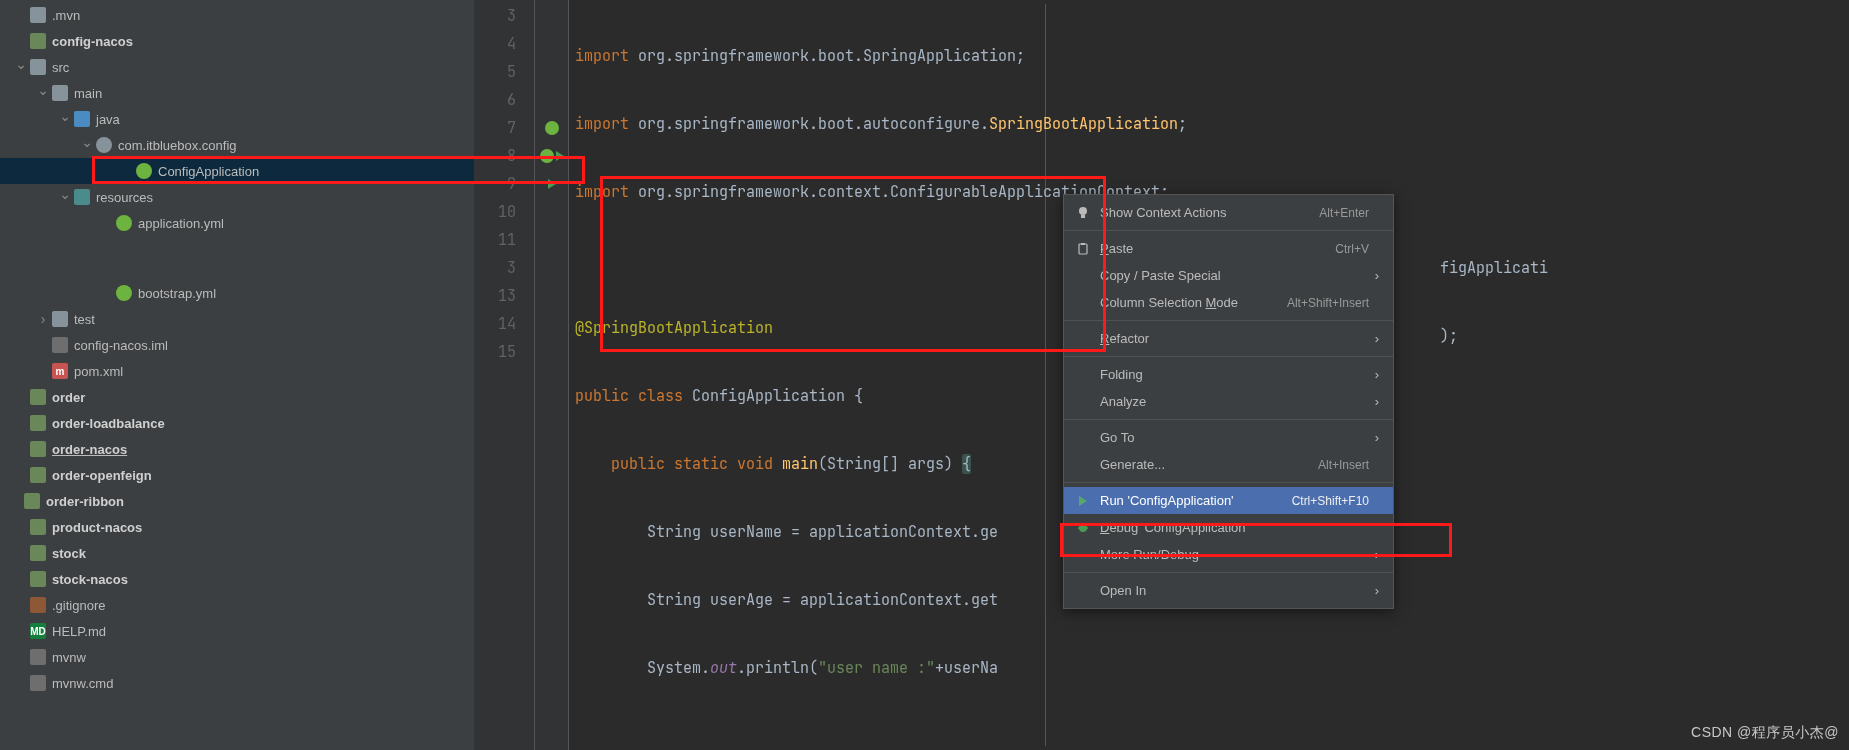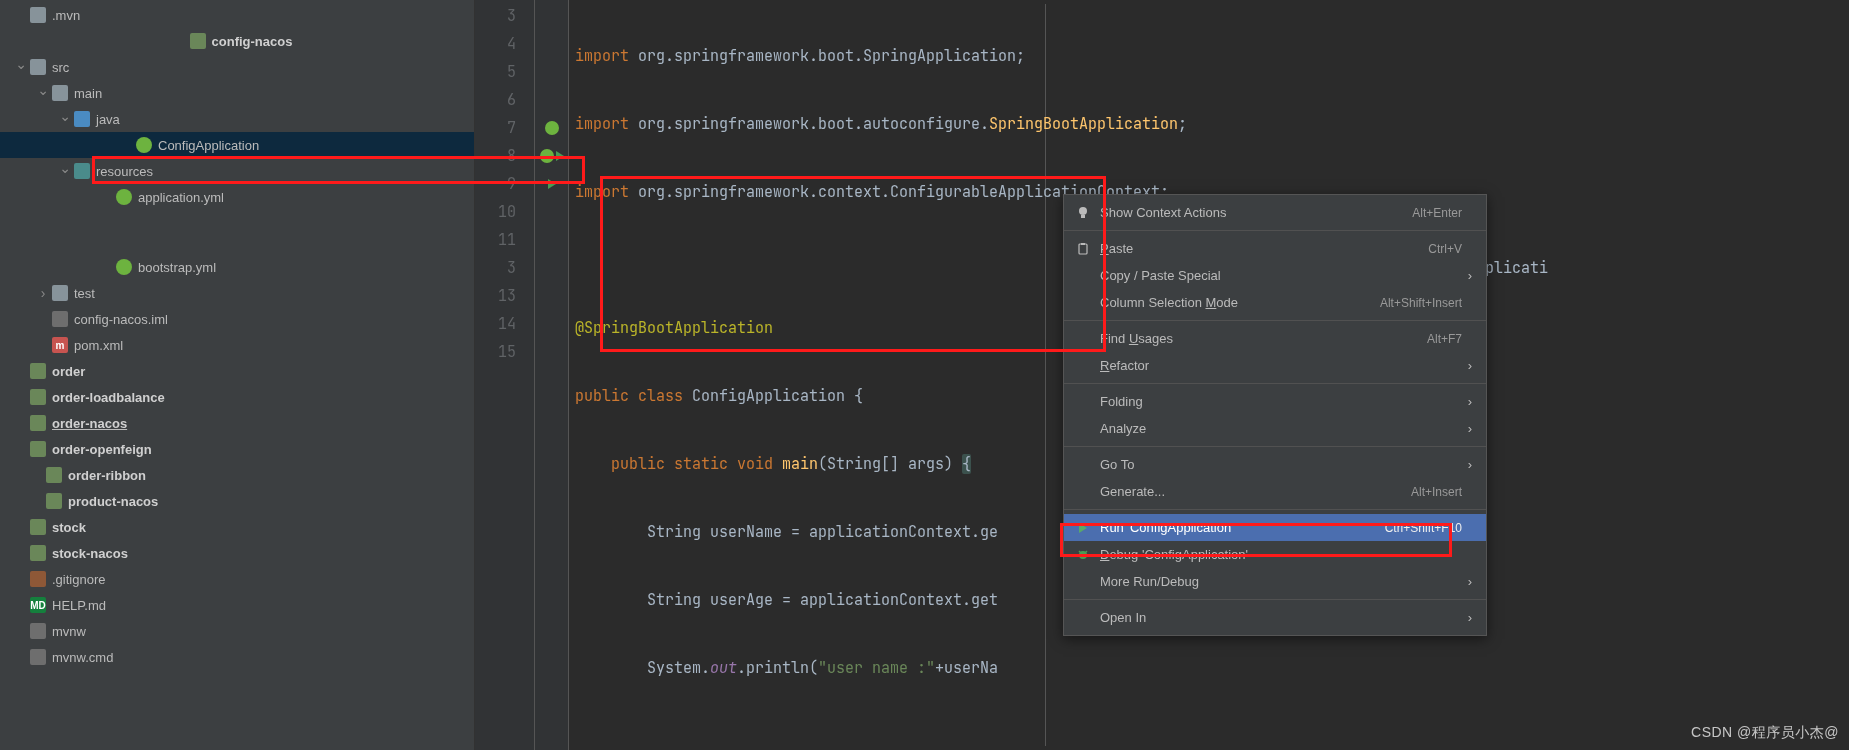--- a/index.html
+++ b/index.html
@@ -135,21 +135,21 @@
   top: 4px;
   bottom: 4px;
   width: 1px;
   background: #555555;
 }
 
 .context-menu {
   position: absolute;
   left: 1063px;
   top: 194px;
-  width: 424px;
+  width: 331px;
   background: #3c3f41;
   border: 1px solid #555;
   z-index: 30;
   box-shadow: 0 3px 12px rgba(0,0,0,0.5);
   padding: 4px 0;
 }
 .menu-item {
   display: flex;
   align-items: center;
   height: 27px;
@@ -190,40 +190,45 @@
 </style>
 </head>
 <body>
 
 <div class="sidebar" id="tree-container">
     <div class="tree-item" style="padding-left: 14px;">
       <span class="arrow "></span>
       <span class="icon folder-icon"></span>
       <span class="tree-label">.mvn</span>
     </div>
-    <div class="tree-item" style=" justify-content: center;">
+    <div class="tree-item" style="padding-left: 14px;">
       <span class="arrow "></span>
       <span class="icon folder-module-icon"></span>
       <span class="tree-label bold">config-nacos</span>
     </div>
     <div class="tree-item" style="padding-left: 14px;">
       <span class="arrow down"></span>
       <span class="icon folder-icon"></span>
       <span class="tree-label">src</span>
     </div>
     <div class="tree-item" style="padding-left: 36px;">
       <span class="arrow down"></span>
       <span class="icon folder-icon"></span>
       <span class="tree-label">main</span>
     </div>
     <div class="tree-item" style="padding-left: 58px;">
       <span class="arrow down"></span>
       <span class="icon folder-blue-icon"></span>
       <span class="tree-label">java</span>
     </div>
+    <div class="tree-item" style="padding-left: 80px;">
+      <span class="arrow down"></span>
+      <span class="icon package-icon"></span>
+      <span class="tree-label">com.itbluebox.config</span>
+    </div>
     <div class="tree-item selected" style="padding-left: 120px;">
       <span class="arrow "></span>
       <span class="icon springboot-icon"></span>
       <span class="tree-label">ConfigApplication</span>
     </div>
     <div class="tree-item" style="padding-left: 58px;">
       <span class="arrow down"></span>
       <span class="icon folder-teal-icon"></span>
       <span class="tree-label">resources</span>
     </div>
@@ -265,26 +270,26 @@
     <div class="tree-item" style="padding-left: 14px; text-decoration: underline;">
       <span class="arrow "></span>
       <span class="icon folder-module-icon"></span>
       <span class="tree-label bold">order-nacos</span>
     </div>
     <div class="tree-item" style="padding-left: 14px;">
       <span class="arrow "></span>
       <span class="icon folder-module-icon"></span>
       <span class="tree-label bold">order-openfeign</span>
     </div>
-    <div class="tree-item" style="padding-left: 30px;">
+    <div class="tree-item" style="padding-left: 8px;">
       <span class="arrow "></span>
       <span class="icon folder-module-icon"></span>
       <span class="tree-label bold">order-ribbon</span>
     </div>
-    <div class="tree-item" style="padding-left: 30px;">
+    <div class="tree-item" style="padding-left: 14px;">
       <span class="arrow "></span>
       <span class="icon folder-module-icon"></span>
       <span class="tree-label bold">product-nacos</span>
     </div>
     <div class="tree-item" style="padding-left: 14px;">
       <span class="arrow "></span>
       <span class="icon folder-module-icon"></span>
       <span class="tree-label bold">stock</span>
     </div>
     <div class="tree-item" style="padding-left: 14px;">
@@ -406,26 +411,20 @@
     </div>
     <div class="menu-item">
       <span class="mi-icon"></span>
       <span class="mi-label">Column Selection <span class="mi-underline">M</span>ode</span>
       <span class="mi-shortcut">Alt+Shift+Insert</span>
       <span class="mi-arrow"></span>
     </div>
     <div class="menu-sep"></div>
     <div class="menu-item">
       <span class="mi-icon"></span>
-      <span class="mi-label">Find <span class="mi-underline">U</span>sages</span>
-      <span class="mi-shortcut">Alt+F7</span>
-      <span class="mi-arrow"></span>
-    </div>
-    <div class="menu-item">
-      <span class="mi-icon"></span>
       <span class="mi-label"><span class="mi-underline">R</span>efactor</span>
       <span class="mi-shortcut"></span>
       <span class="mi-arrow">›</span>
     </div>
     <div class="menu-sep"></div>
     <div class="menu-item">
       <span class="mi-icon"></span>
       <span class="mi-label">Folding</span>
       <span class="mi-shortcut"></span>
       <span class="mi-arrow">›</span>

